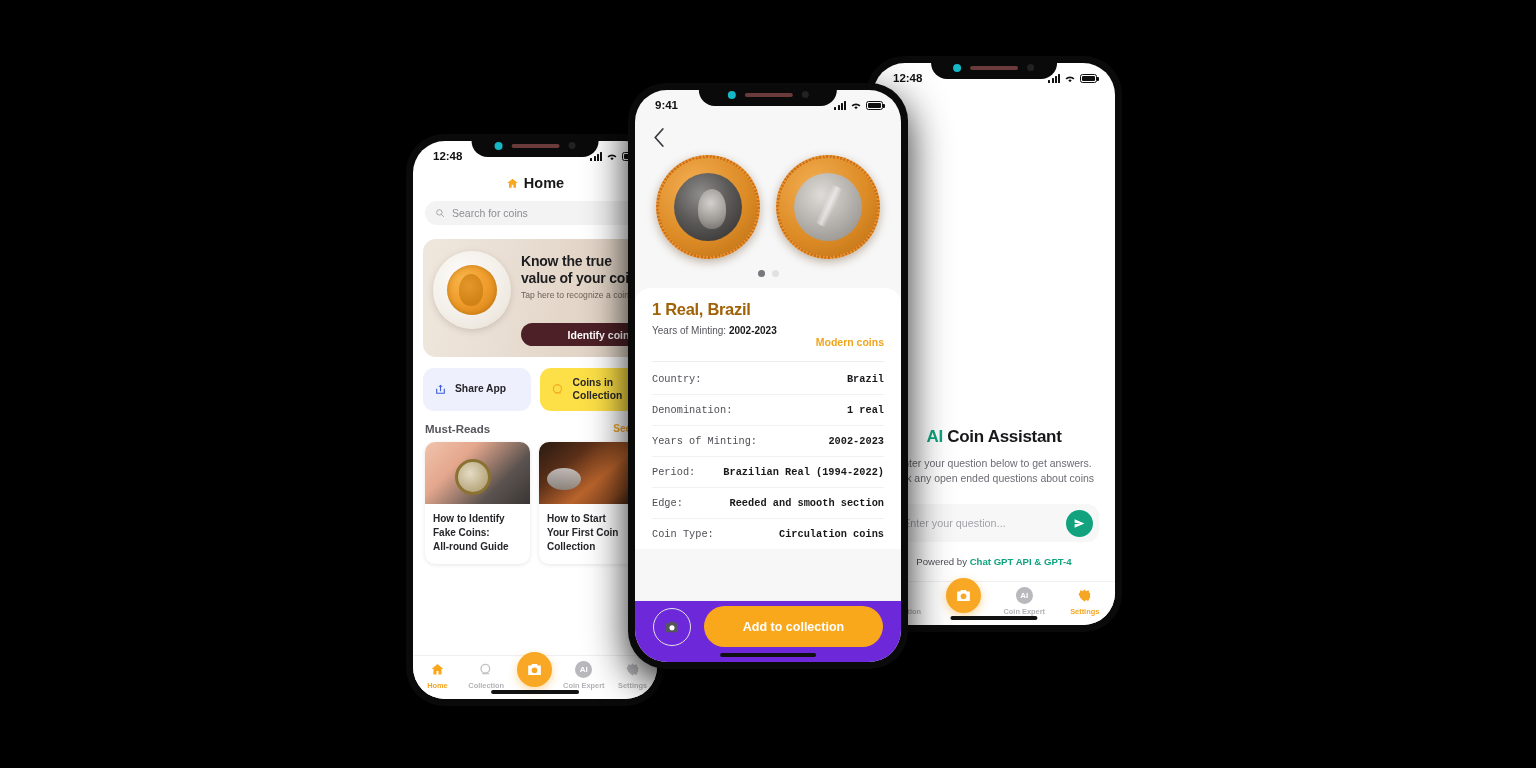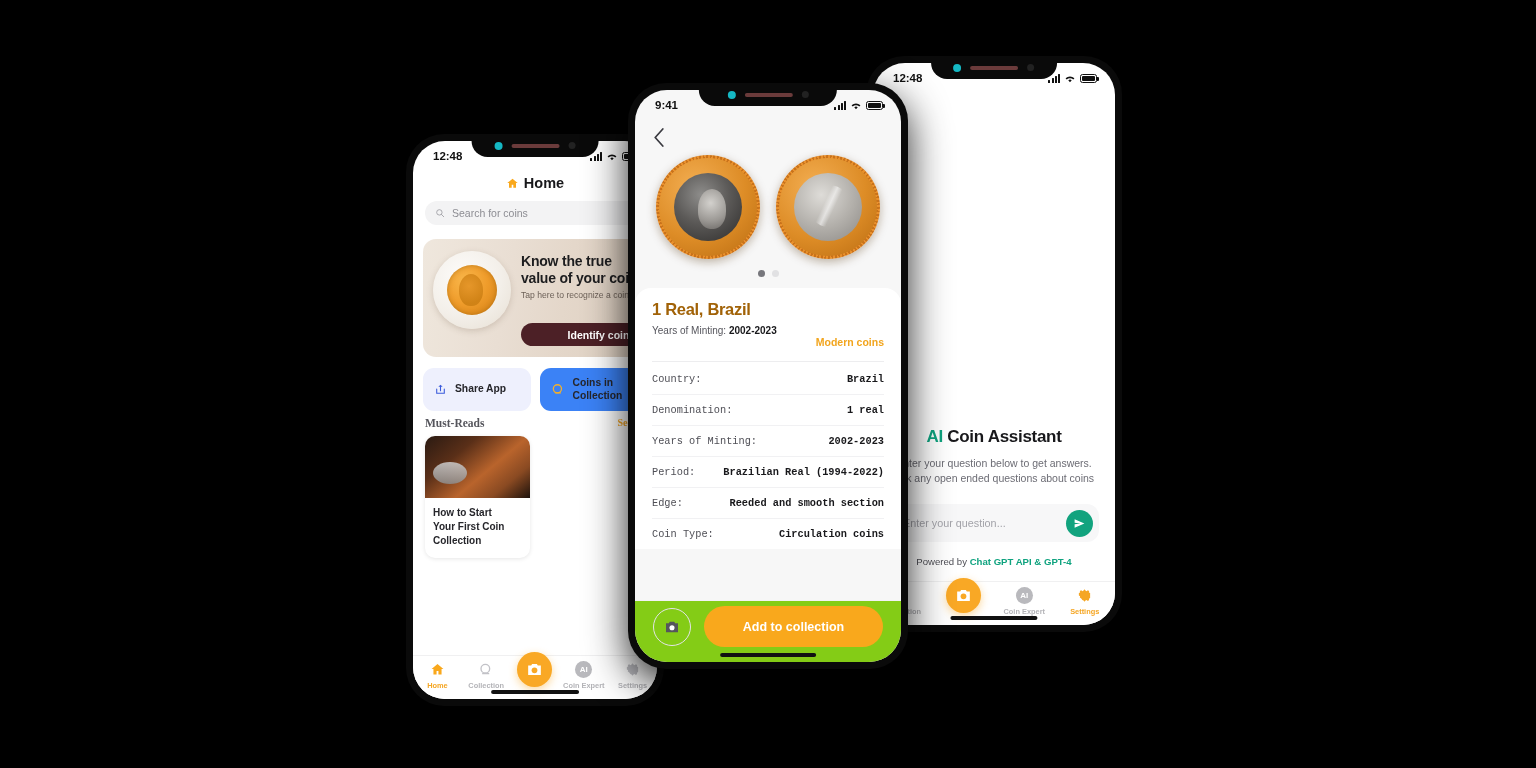--- a/index.html
+++ b/index.html
@@ -97,24 +97,24 @@
   .bn-btn {
     position:absolute; left:98px; bottom:11px; height:23px; min-width:155px;
     background:#4c2026; border-radius: 12px;
     display:flex; align-items:center; justify-content:center;
     color:#fff; font-size:10.5px; font-weight:bold;
   }
 
   .chips { margin: 11px 10px 0; display:flex; gap:9px; }
   .chip { flex:1; height: 43px; border-radius: 11px; display:flex; align-items:center; gap:8px; padding: 0 11px; }
   .chip.share { background:#eef0fd; }
-  .chip.coins { background:#3b82f6; }
+  .chip.coins { background:#fde047; }
   .chip-label { font-size:10.3px; font-weight:600; color:#26262b; line-height:1.22; }
 
-  .mustreads { margin: 6px 12px 0; display:flex; align-items:flex-start; justify-content:space-between;font-family:Liberation Serif, serif; }
+  .mustreads { margin: 12px 12px 0; display:flex; align-items:flex-start; justify-content:space-between; }
   .mr-h { font-size: 11.5px; font-weight: bold; color:#55555c; }
   .mr-all { font-size: 10px; font-weight:bold; color:#f5a623; }
 
   .cards { margin: 7px 0 0 12px; display:flex; gap:9px; }
   .card { width: 105px; border-radius: 10px; overflow:hidden; background:#fff;
           box-shadow: 0 1px 4px rgba(0,0,0,.10); flex:none; }
   .card .thumb { height: 62px; }
   .card .thumb.a { background: linear-gradient(135deg,#f0c3ac 0%,#e4a78d 32%,#5b534f 70%,#3a3533 100%); position:relative;}
   .card .thumb.a::after{content:"";position:absolute;left:30px;top:17px;width:30px;height:30px;border-radius:50%;
      background:radial-gradient(circle at 40% 38%,#e6dcc6 0%,#b9a97f 70%);border:3px solid #8a7233;}
@@ -181,21 +181,21 @@
   .c-tag { font-size: 10.5px; font-weight: bold; color:#f2a51e;text-align:right; }
   .c-div { height:1px; background:#ededef; margin: 13px 0 0; }
   .c-rows { margin-top: 2px; font-family: Liberation Mono, monospace; }
   .c-row { display:flex; align-items:center; justify-content:space-between;
            padding: 9px 0; border-bottom:1px solid #f1f1f3; }
   .c-row:last-child { border-bottom: none; }
   .c-k { font-size: 10.3px; color:#4f4f56; }
   .c-v { font-size: 10.3px; font-weight: bold; color:#18181b; text-align:left; }
 
   .c-actions {
-    position:absolute; left:0; right:0; bottom:0; height: 62px; background:#84cc16;
+    position:absolute; left:0; right:0; bottom:0; height: 62px; background:#6d28d9;
     border-top:1px solid #f2f2f4;
     display:flex; align-items:center; gap:13px; padding: 0 18px 10px; z-index:20;
   }
   .cam-circle { width: 38px; height: 38px; border-radius:50%; border:1px solid #e3e3e6;
                 display:flex; align-items:center; justify-content:center; flex:none; }
   .add-btn { flex:1; height: 41px; border-radius: 21px; background:#f9a81c;
              display:flex; align-items:center; justify-content:center;
              color:#fff; font-size: 12.5px; font-weight:bold; }
 
   
@@ -287,20 +287,28 @@
         </div>
       </div>
 
       <div class="mustreads">
         <span class="mr-h">Must-Reads</span>
         <span class="mr-all">See all</span>
       </div>
 
       <div class="cards">
         <div class="card">
+          <div class="thumb a"></div>
+          <div class="ctitle">
+            <span>How to Identify</span><br>
+            <span>Fake Coins:</span><br>
+            <span>All-round Guide</span>
+          </div>
+        </div>
+        <div class="card">
           <div class="thumb b"></div>
           <div class="ctitle">
             <span>How to Start</span><br>
             <span>Your First Coin</span><br>
             <span>Collection</span>
           </div>
         </div>
       </div>
 
       <div class="tabbar">

